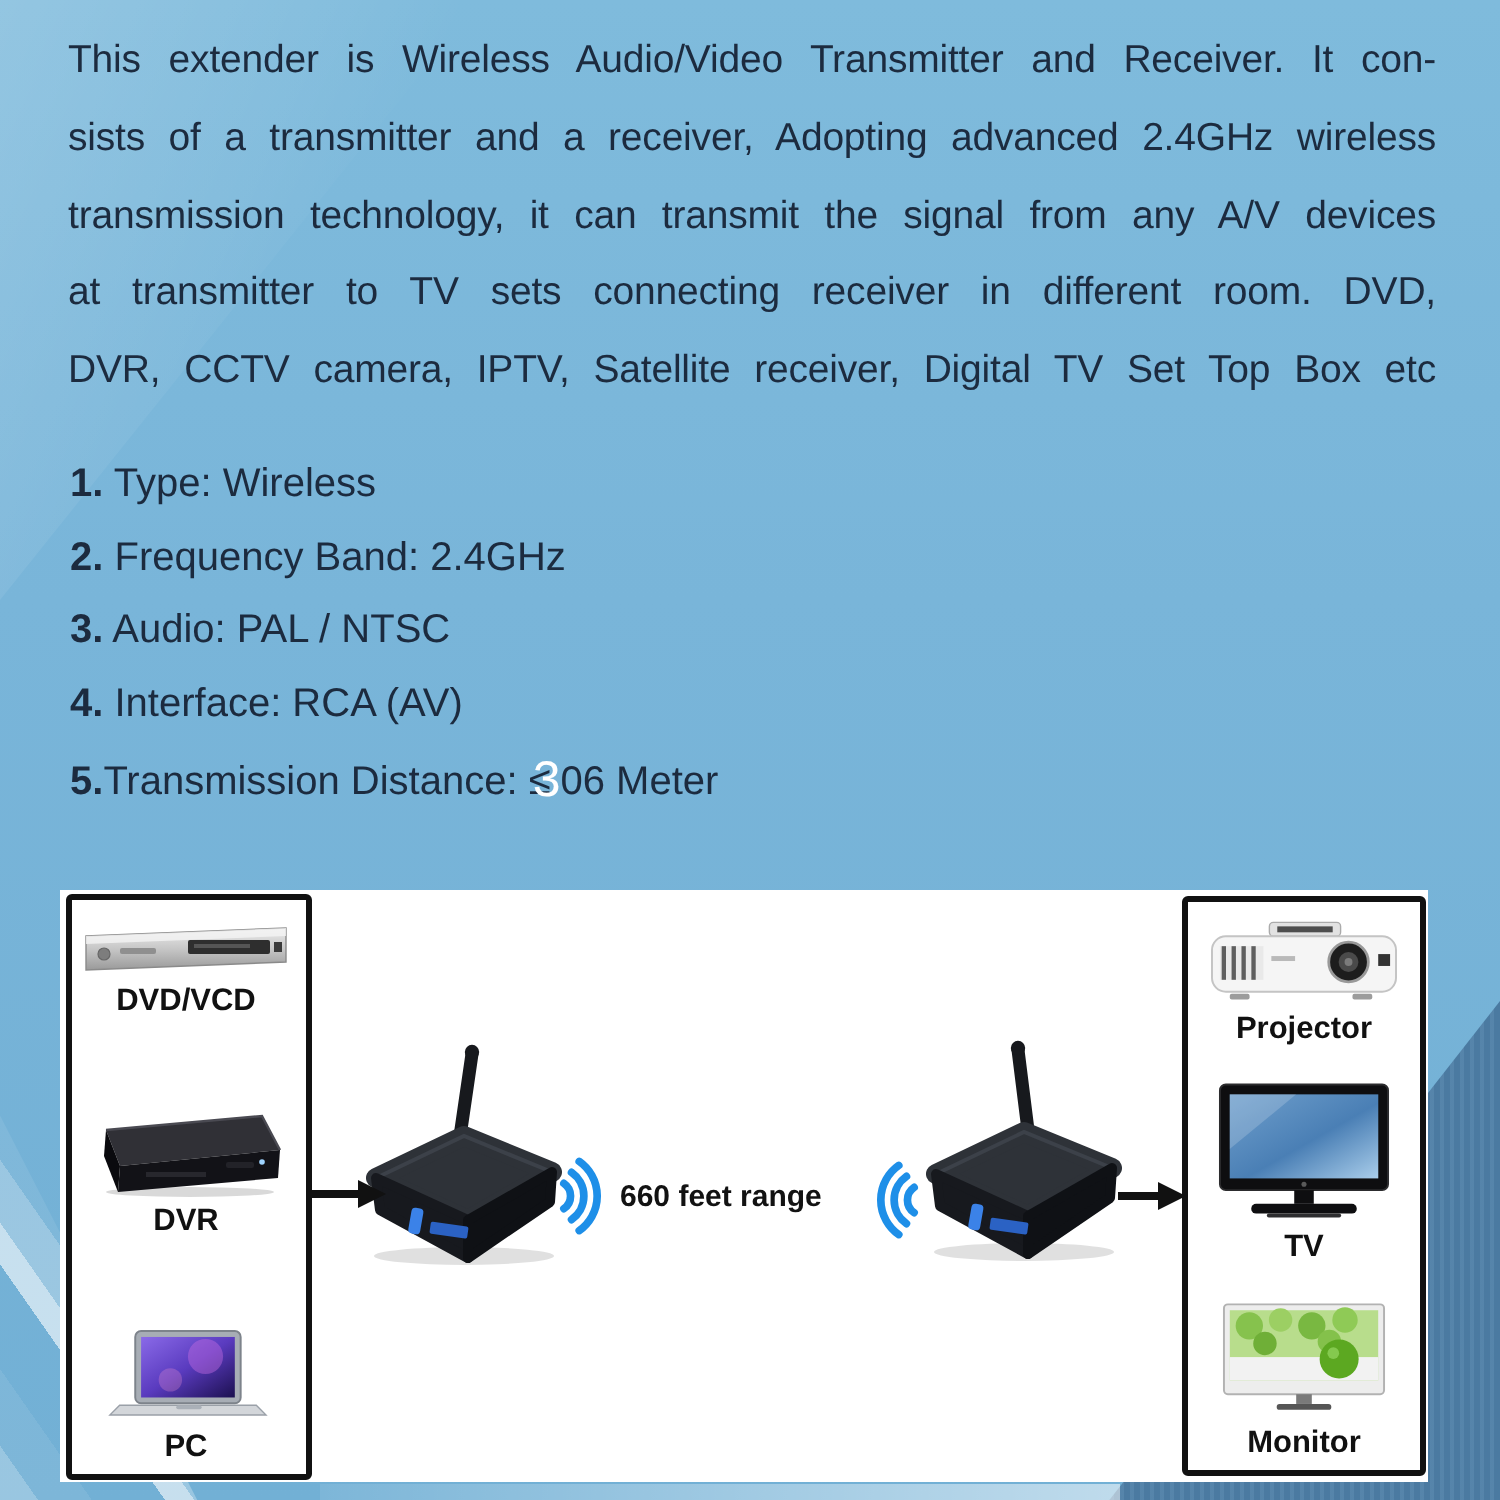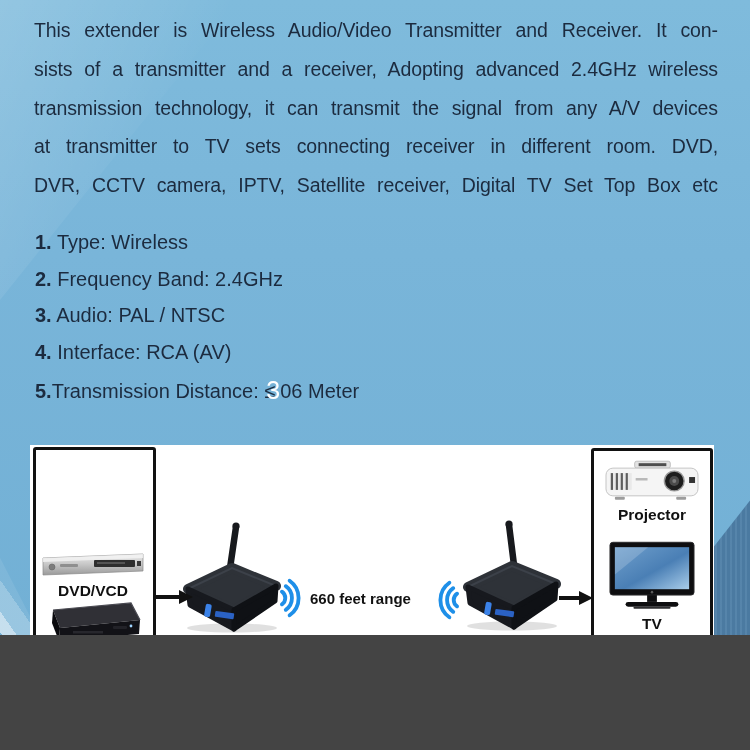--- a/index.html
+++ b/index.html
@@ -7,21 +7,21 @@
     --corner-dark-blue:#4d7ea6;
     --text-navy:#1c2b3f;
     --label-black:#111111;
     --wifi-blue:#1e8fe8;
     --led-blue:#2f6fd6;
     --panel-white:#ffffff;
   }
   html,body{margin:0;padding:0;}
   body{font-family:"Liberation Sans","DejaVu Sans",sans-serif;background:#444;}
   .stage{
-    position:relative;width:750px;height:635px;overflow:hidden;
+    position:relative;width:750px;height:750px;overflow:hidden;
     background:linear-gradient(180deg,#7fbbdc 0%, var(--background-blue) 40%, #72b0d5 100%);
   }
   
   .band-topleft{
     position:absolute;left:0;top:0;width:240px;height:300px;
     background:linear-gradient(115deg, rgba(255,255,255,0.16) 0%, rgba(255,255,255,0.05) 45%, rgba(255,255,255,0) 62%);
     clip-path:polygon(0 0,100% 0,0 100%);
   }
   .rays-bottomleft{
     position:absolute;left:-12px;top:498px;width:185px;height:260px;
@@ -65,21 +65,21 @@
   
   .panel{
     position:absolute;left:30px;top:445px;width:684px;height:296px;
     background:var(--panel-white);
   }
   .devbox{
     position:absolute;background:#fff;border:3px solid #111;border-radius:3px;
     display:flex;flex-direction:column;justify-content:space-between;align-items:center;
     box-sizing:border-box;
   }
-  .devbox.left{left:33px;top:447px;width:123px;height:293px;padding:9px 3px 6px 0;justify-content:flex-end;}
+  .devbox.left{left:33px;top:447px;width:123px;height:293px;padding:9px 3px 6px 0;}
   .devbox.right{left:591px;top:448px;width:122px;height:290px;padding:8px 0 6px 0;}
   .devgroup{display:flex;flex-direction:column;align-items:center;gap:4px;}
   .dlabel{font-size:15.5px;font-weight:bold;color:var(--label-black);line-height:1;}
   .transceiver{position:absolute;width:120px;height:120px;}
   .transceiver.tx{left:172px;top:517px;}
   .transceiver.rx{left:452px;top:515px;}
   .wifi{position:absolute;width:26px;height:48px;}
   .wifi.tx-waves{left:277px;top:574px;}
   .wifi.rx-waves{left:436px;top:576px;transform:scaleX(-1);}
   .range-label{

